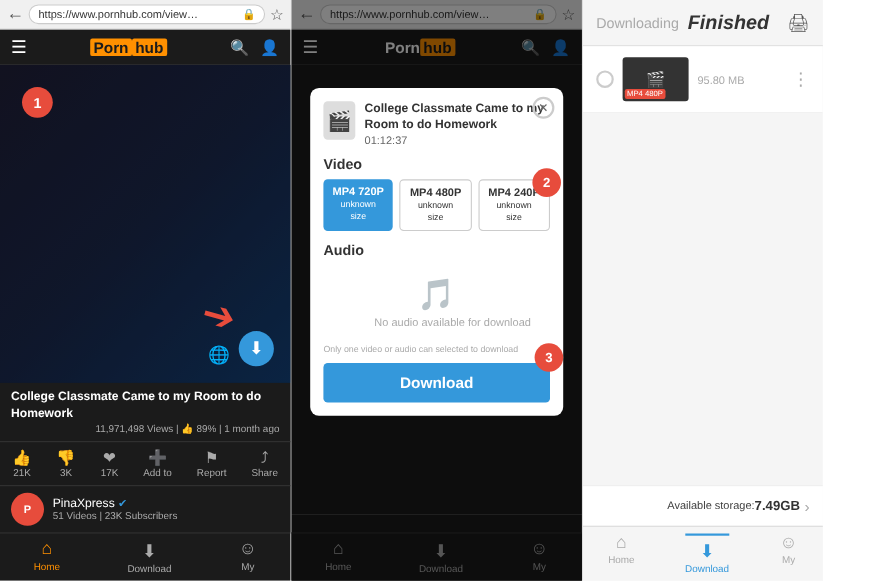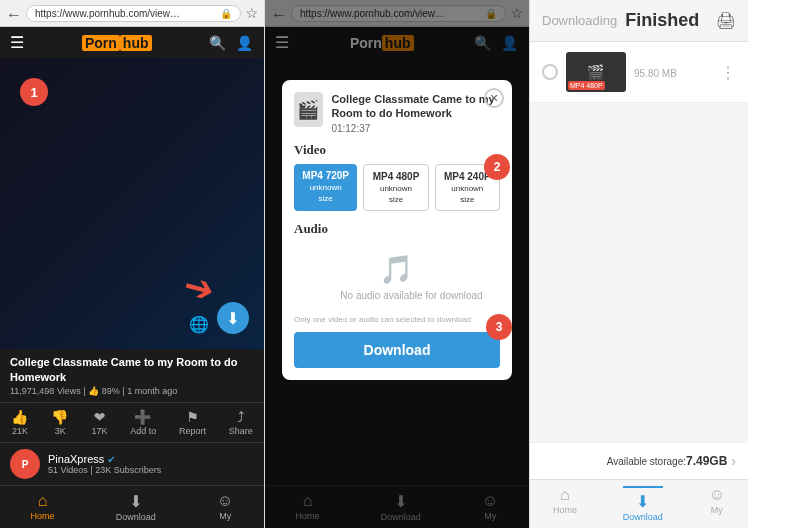--- a/index.html
+++ b/index.html
@@ -22,21 +22,21 @@
     
     .video-area { background: #111; flex: 1; display: flex; flex-direction: column; position: relative; }
     .video-thumbnail { flex: 1; background: linear-gradient(135deg, #1a1a2e 0%, #16213e 50%, #0f3460 100%); position: relative; display: flex; align-items: center; justify-content: center; }
     .video-blur { width: 100%; height: 100%; background: rgba(0,0,0,0.3); }
     .step-badge { position: absolute; width: 28px; height: 28px; background: #e74c3c; border-radius: 50%; display: flex; align-items: center; justify-content: center; color: white; font-weight: bold; font-size: 13px; top: 20px; left: 20px; z-index: 10; }
     .download-btn-overlay { position: absolute; bottom: 15px; right: 15px; width: 32px; height: 32px; background: #3498db; border-radius: 50%; display: flex; align-items: center; justify-content: center; color: white; font-size: 16px; }
     .globe-icon { position: absolute; bottom: 15px; right: 55px; color: #ccc; font-size: 16px; }
 
     .video-info { background: #1b1b1b; padding: 6px 10px; }
     .video-title-left { color: white; font-size: 11px; font-weight: bold; line-height: 1.3; }
-    .video-meta { color: #aaa; font-size: 9px; margin-top: 2px; }
+    .video-meta { color: #aaa; font-size: 9px; margin-top: 2px; text-align: right; }
 
     .video-actions { background: #1b1b1b; display: flex; justify-content: space-around; padding: 6px 0; border-top: 1px solid #333; }
     .action-item { display: flex; flex-direction: column; align-items: center; color: #aaa; font-size: 9px; gap: 1px; }
     .action-icon { font-size: 14px; }
 
     .channel-row { background: #1b1b1b; padding: 6px 10px; display: flex; align-items: center; gap: 8px; border-top: 1px solid #333; }
     .channel-avatar { width: 30px; height: 30px; background: #e74c3c; border-radius: 50%; display: flex; align-items: center; justify-content: center; color: white; font-size: 10px; font-weight: bold; }
     .channel-info { color: #aaa; font-size: 9px; }
     .channel-name { color: white; font-size: 11px; display: flex; align-items: center; gap: 3px; }
     .verified { color: #3498db; font-size: 10px; }
@@ -51,40 +51,40 @@
 
     
     .popup-overlay { position: absolute; top: 0; left: 0; right: 0; bottom: 0; background: rgba(0,0,0,0.5); z-index: 20; display: flex; align-items: flex-start; justify-content: center; padding-top: 80px; }
     .popup { background: white; border-radius: 8px; width: 230px; padding: 12px; position: relative; }
     .popup-close { position: absolute; top: 8px; right: 8px; width: 20px; height: 20px; border: 2px solid #ccc; border-radius: 50%; display: flex; align-items: center; justify-content: center; font-size: 11px; color: #666; cursor: pointer; }
     .popup-video-info { display: flex; align-items: flex-start; gap: 8px; margin-bottom: 8px; }
     .popup-thumb { width: 50px; height: 35px; background: #ddd; border-radius: 4px; display: flex; align-items: center; justify-content: center; color: #999; font-size: 18px; }
     .popup-title { font-size: 11px; color: #333; font-weight: bold; line-height: 1.3; }
     .popup-duration { font-size: 10px; color: #666; margin-top: 2px; }
 
-    .popup-section-label { font-size: 13px; font-weight: bold; color: #333; margin-bottom: 6px; font-family: Liberation Serif, serif; }
+    .popup-section-label { font-size: 13px; font-weight: bold; color: #333; margin-bottom: 6px; }
     .quality-options { display: flex; gap: 6px; margin-bottom: 10px; }
     .quality-btn { padding: 6px 8px; border-radius: 4px; font-size: 10px; font-weight: bold; text-align: center; cursor: pointer; }
     .quality-btn.selected { background: #3498db; color: white; text-align: center; }
     .quality-btn.unselected { background: white; color: #333; border: 1px solid #ccc; }
     .quality-sub { font-size: 8px; font-weight: normal; }
     .step2-badge { position: absolute; width: 26px; height: 26px; background: #e74c3c; border-radius: 50%; display: flex; align-items: center; justify-content: center; color: white; font-weight: bold; font-size: 12px; top: -10px; right: -10px; z-index: 30; }
     .audio-placeholder { display: flex; flex-direction: column; align-items: center; padding: 10px 0; color: #ccc; }
     .audio-icon { font-size: 28px; opacity: 0.4; }
     .audio-no-text { font-size: 10px; color: #aaa; margin-top: 4px; margin-left: 29px; }
     .note-text { font-size: 8px; color: #aaa; margin-top: 4px; }
 
     .download-main-btn { width: 100%; padding: 10px; background: #3498db; color: white; border: none; border-radius: 4px; font-size: 14px; font-weight: bold; cursor: pointer; margin-top: 8px; position: relative; }
     .step3-badge { position: absolute; width: 26px; height: 26px; background: #e74c3c; border-radius: 50%; display: flex; align-items: center; justify-content: center; color: white; font-weight: bold; font-size: 12px; right: -12px; top: -10px; z-index: 30; }
 
     
     .panel3 { width: 218px; height: 528px; display: flex; flex-direction: column; background: #f5f5f5; }
     .panel3-header { padding: 10px 12px; display: flex; align-items: center; gap: 8px; background: #f5f5f5; border-bottom: 1px solid #e0e0e0; }
     .header-downloading { font-size: 13px; color: #aaa; }
-    .header-finished { font-size: 18px; font-weight: bold; color: #333; }
+    .header-finished { font-size: 18px; font-weight: bold; color: #333; font-style: italic; }
     .header-icon { margin-left: auto; color: #555; font-size: 16px; }
 
     .download-item { display: flex; align-items: center; padding: 10px 12px; background: white; border-bottom: 1px solid #eee; gap: 8px; }
     .radio-btn { width: 16px; height: 16px; border: 2px solid #ccc; border-radius: 50%; flex-shrink: 0; }
     .item-thumb { width: 60px; height: 40px; background: #333; border-radius: 3px; display: flex; align-items: center; justify-content: center; flex-shrink: 0; position: relative; }
     .item-thumb-label { position: absolute; bottom: 2px; left: 2px; background: #e74c3c; color: white; font-size: 7px; padding: 1px 2px; border-radius: 2px; }
     .item-info { flex: 1; }
     .item-title { font-size: 11px; color: #333; line-height: 1.3; }
     .item-size { font-size: 10px; color: #aaa; margin-top: 2px; }
     .item-menu { color: #aaa; font-size: 16px; cursor: pointer; }

